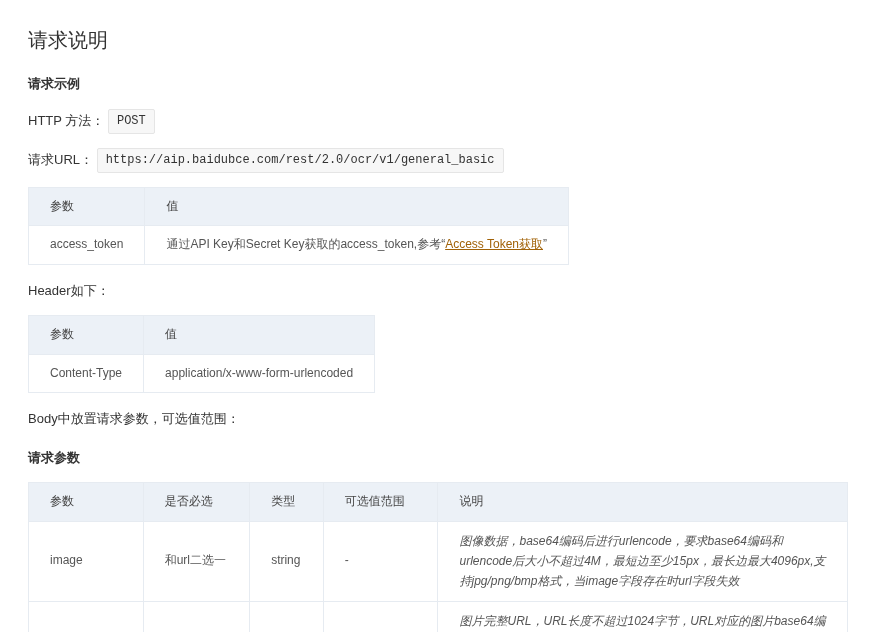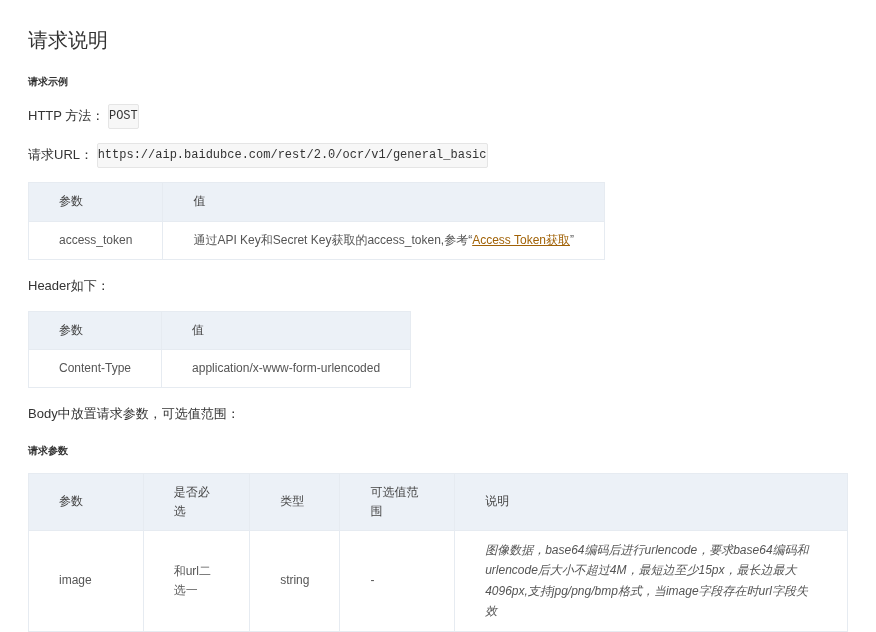--- a/index.html
+++ b/index.html
@@ -12,49 +12,49 @@
     background: #fff;
     line-height: 1.6;
   }
   h2 {
     font-size: 20px;
     font-weight: 500;
     margin: 0 0 18px 0;
     color: #333;
   }
   h3 {
-    font-size: 10px;
+    font-size: 13px;
     font-weight: 700;
     margin: 18px 0 14px 0;
     color: #333;
   }
   .para {
     font-size: 13px;
     margin: 14px 0;
     color: #333;
   }
   .code-inline {
     display: inline-block;
     background: #f7f7f7;
     border: 1px solid #e5e5e5;
     font-family: Consolas, "Courier New", monospace;
     font-size: 12px;
-    padding: 2px 0;
+    padding: 2px 8px;
     border-radius: 2px;
     color: #333;
     vertical-align: middle;
   }
   table {
     border-collapse: collapse;
     margin: 8px 0 16px 0;
     font-size: 12px;
   }
   table th, table td {
     border: 1px solid #e6ebf1;
-    padding: 9px 30px;
+    padding: 9px 21px;
     text-align: left;
     vertical-align: middle;
     color: #555;
   }
   table th {
     background: #ecf1f7;
     font-weight: 400;
     color: #444;
   }
   .wide { width: 100%; }

